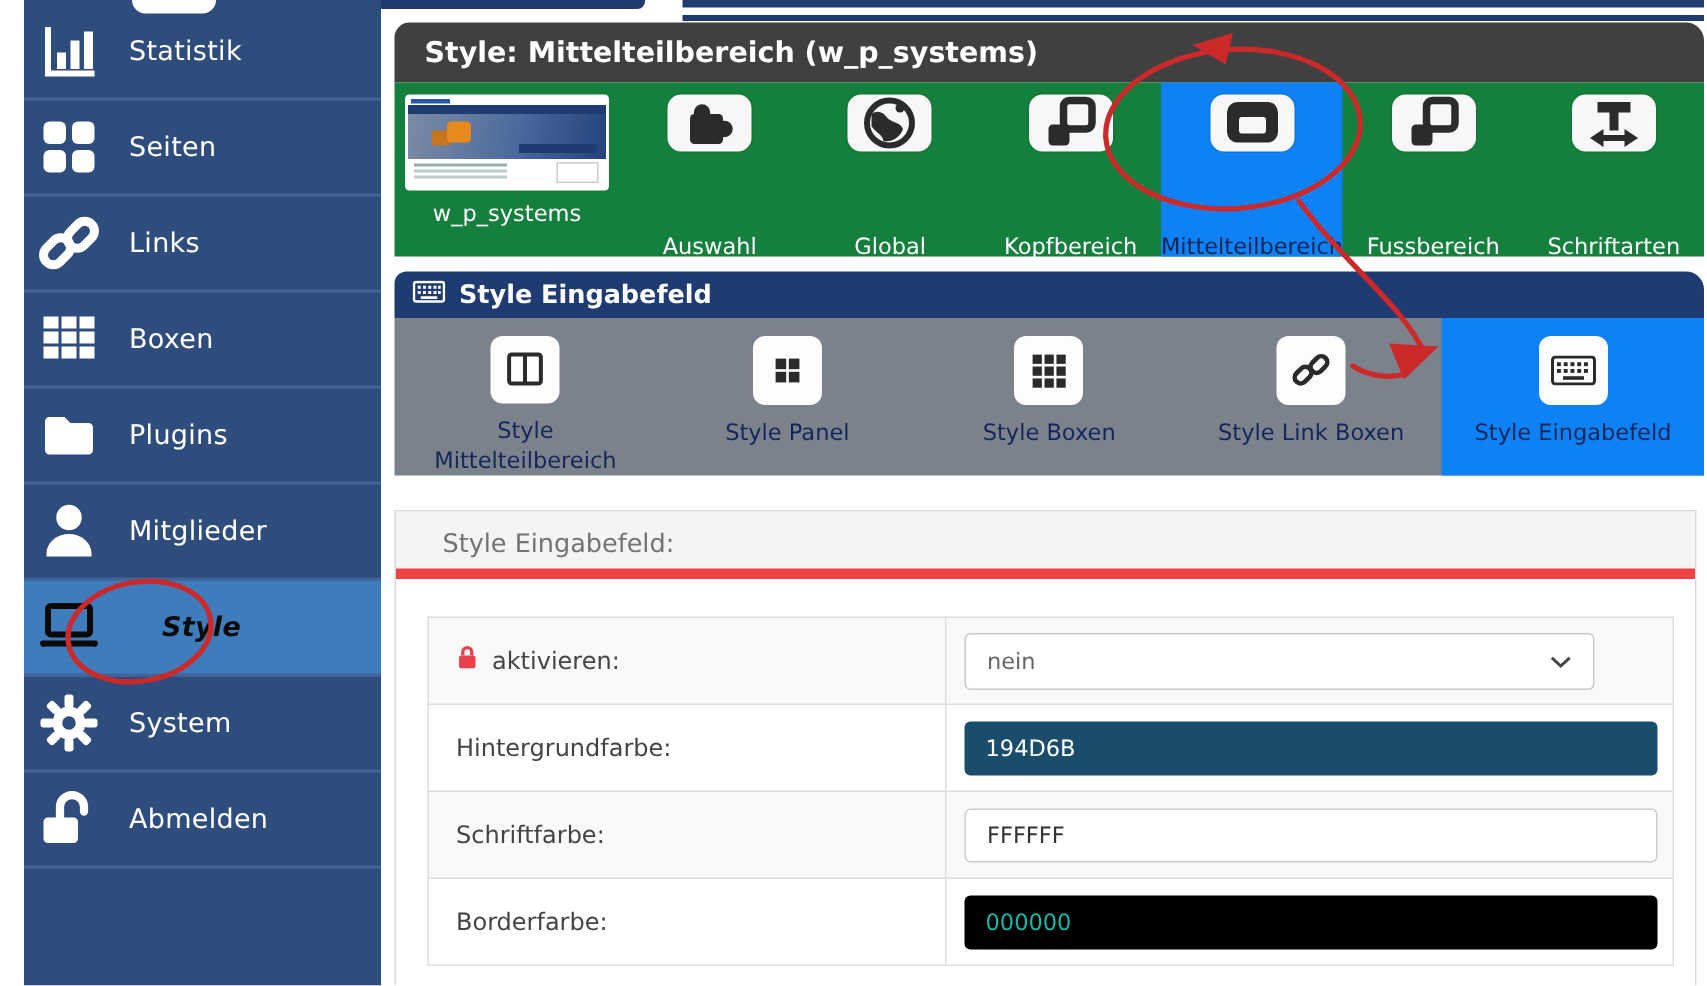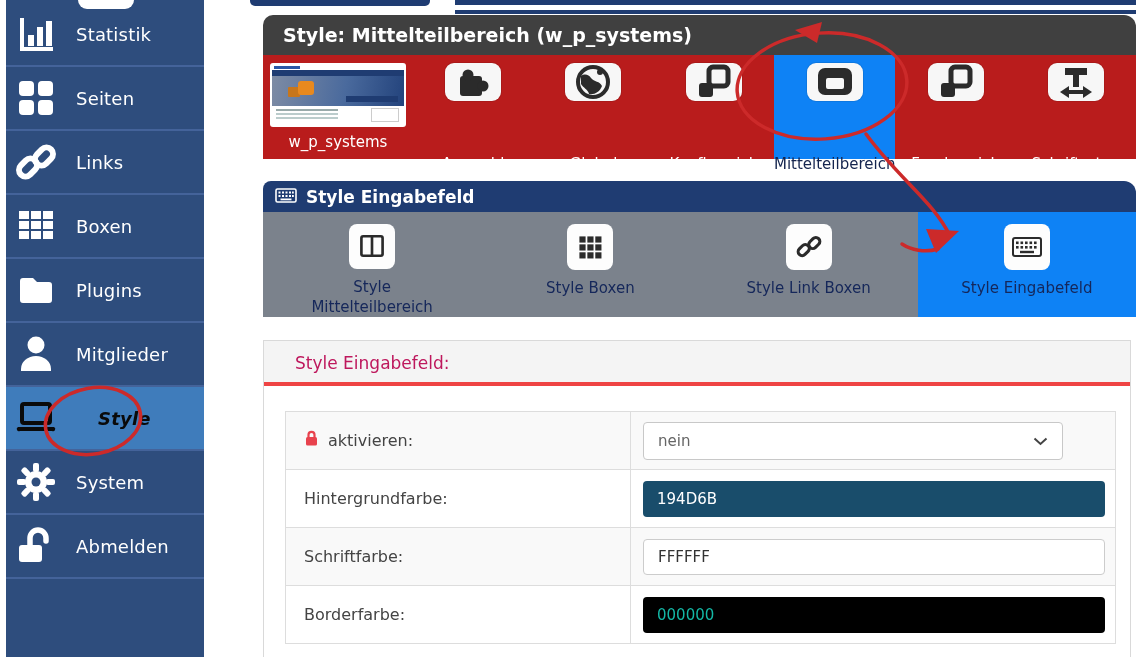--- a/index.html
+++ b/index.html
@@ -4,41 +4,41 @@
 <style>
   * { box-sizing: border-box; margin: 0; padding: 0; }
   html,body { width:1138px; height:657px; }
   body {
     font-family: "DejaVu Sans", "Liberation Sans", sans-serif;
     background:#ffffff; position:relative; overflow:hidden;
   }
   #stage { position:absolute; inset:0; width:1138px; height:657px; }
 
   
-  .sidebar { position:absolute; left:6px; top:0; width:198px; height:657px; background:#2e4d7d; }
+  .sidebar { position:absolute; left:16px; top:0; width:238px; height:657px; background:#2e4d7d; }
   .top-blob { position:absolute; left:72px; top:0; width:56px; height:9px; background:#fff; border-radius:0 0 12px 12px; }
   .side-list { position:absolute; top:3px; left:0; width:100%; }
   .side-item { height:64px; display:flex; align-items:center; gap:18px; padding-left:8px;
                border-bottom:2px solid #44639a; cursor:pointer; }
   .side-item .s-icon { width:44px; height:40px; display:flex; align-items:center; justify-content:center; flex:0 0 44px; }
   .side-item .s-label { color:#fff; font-size:18px; letter-spacing:.2px; }
   .side-item.active { background:#3f7cbb;gap:40px; }
   .side-item.active .s-label { color:#0a0a0a; font-style:italic; font-weight:bold; }
 
   
   .strip { position:absolute; background:#1f3c72; }
   .strip-a { left:250px; top:0; width:180px; height:6px; border-radius:0 0 5px 5px; }
   .strip-b { left:455px; top:0; width:681px; height:5px; }
   .strip-c { left:455px; top:10px; width:681px; height:4px; }
 
   
   .panel1 { position:absolute; left:263px; top:15px; width:873px; }
   .p1-header { height:40px; background:#404040; border-radius:10px 12px 0 0;
                color:#fff; font-size:19px; font-weight:bold; line-height:40px; padding-left:20px; }
-  .toolbar { height:104px; background:#b91c1c; display:flex; }
+  .toolbar { height:116px; background:#15803d; display:flex; }
   .thumb-cell { width:150px; display:flex; flex-direction:column; align-items:center; padding-top:8px; cursor:pointer; }
   .tool-cell { flex:1; display:flex; flex-direction:column; align-items:center; padding-top:8px; cursor:pointer;gap:48px; }
   .tool-cell.selected { background:#0e82f5; }
   .icon-sq { width:56px; height:56px; background:#f7f7f7; border-radius:9px;
              display:flex; align-items:center; justify-content:center; box-shadow:0 0 0 1px rgba(0,0,0,.08); }
   .tool-label { margin-top:6px; font-size:15px; color:#fff; white-space:nowrap; }
   .tool-cell.selected .tool-label { color:#14244e; }
 
   
   .thumb { width:136px; height:64px; background:#fff; border-radius:3px; padding:2px; position:relative; overflow:hidden; }
@@ -59,22 +59,22 @@
   .tabrow { height:105px; background:#7b828c; display:flex; }
   .tab-cell { flex:1; display:flex; flex-direction:column; align-items:center; padding-top:12px; cursor:pointer; }
   .tab-cell.selected { background:#0e82f5; }
   .tab-icon-sq { width:46px; height:46px; background:#fdfdfd; border-radius:8px;
                  display:flex; align-items:center; justify-content:center; }
   .tab-label { margin-top:8px; font-size:15px; color:#15275a; text-align:center; line-height:1.35; max-width:160px; }
 
   
   .panel3 { position:absolute; left:263px; top:340px; width:868px; height:330px;
             background:#fff; border:1px solid #d9d9d9; border-bottom:none; }
-  .form-header { height:45px; background:#f4f4f4; border-bottom:4px solid #ef4444;
-                 font-size:17px; color:#be185d; line-height:45px; padding-left:31px; }
+  .form-header { height:45px; background:#f4f4f4; border-bottom:7px solid #ef4444;
+                 font-size:17px; color:#737373; line-height:45px; padding-left:31px; }
   table.form-table { border-collapse:collapse; margin:25px 16px 0 21px; width:830px; table-layout:fixed; }
   .form-table td { border:1px solid #ddd; height:58px; vertical-align:middle; }
   .form-table tr.odd td { background:#f9f9f9; }
   .col-label { width:345px; padding-left:18px; font-size:16px; color:#444; }
   .label-flex { display:flex; align-items:center; gap:9px; }
   .col-ctrl { width:485px; }
   .select-box { margin-left:12px; width:420px; height:38px; background:#fff; border:1px solid #c8c8c8;
                 border-radius:4px; display:flex; align-items:center; justify-content:space-between;
                 padding:0 14px; font-size:15px; color:#666; cursor:pointer; }
   .color-input { margin-left:12px; width:462px; height:36px; border:none; border-radius:4px;
@@ -322,20 +322,31 @@
       <div class="tab-cell">
         <div class="tab-icon-sq">
           <svg width="30" height="30" viewBox="0 0 34 34">
               <rect x="5" y="6" width="24" height="22" rx="2" fill="none" stroke="#2b2b2b" stroke-width="3"></rect>
               <line x1="17" y1="6" x2="17" y2="28" stroke="#2b2b2b" stroke-width="3"></line>
             </svg>
         </div>
         <div class="tab-label" style="max-width:150px;">Style Mittelteilbereich</div>
       </div>
 
+      <div class="tab-cell">
+        <div class="tab-icon-sq">
+          <svg width="30" height="30" viewBox="0 0 34 34" fill="#2b2b2b">
+              <rect x="8" y="8" width="8" height="8"></rect>
+              <rect x="18" y="8" width="8" height="8"></rect>
+              <rect x="8" y="18" width="8" height="8"></rect>
+              <rect x="18" y="18" width="8" height="8"></rect>
+            </svg>
+        </div>
+        <div class="tab-label">Style Panel</div>
+      </div>
 
       <div class="tab-cell">
         <div class="tab-icon-sq">
           <svg width="30" height="30" viewBox="0 0 34 34" fill="#2b2b2b">
               <rect x="5" y="5" width="7" height="7"></rect>
               <rect x="14" y="5" width="7" height="7"></rect>
               <rect x="23" y="5" width="7" height="7"></rect>
               <rect x="5" y="14" width="7" height="7"></rect>
               <rect x="14" y="14" width="7" height="7"></rect>
               <rect x="23" y="14" width="7" height="7"></rect>

